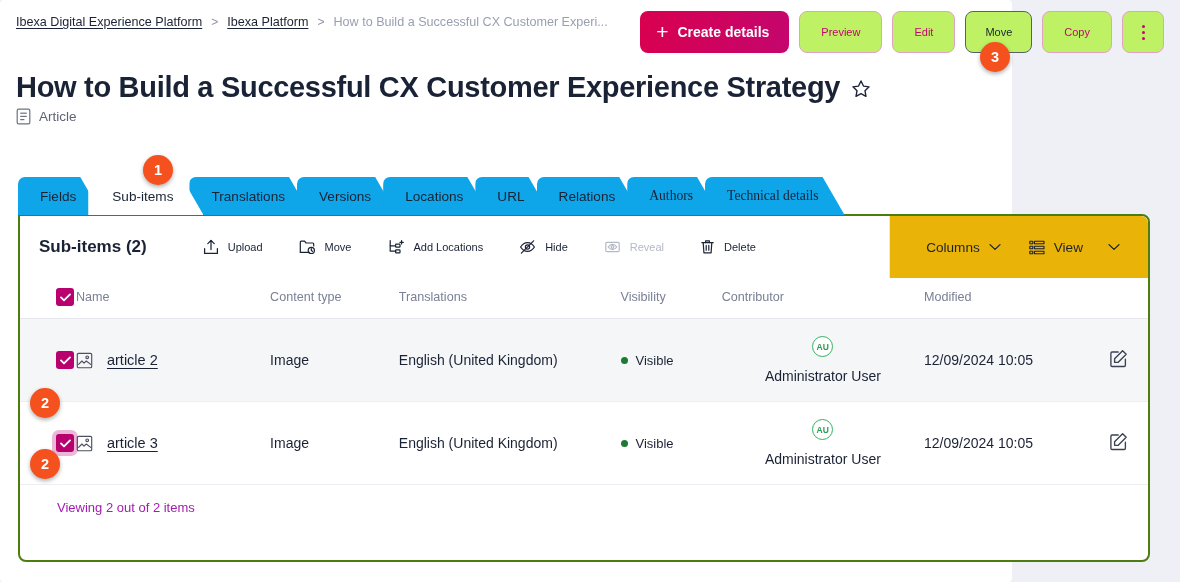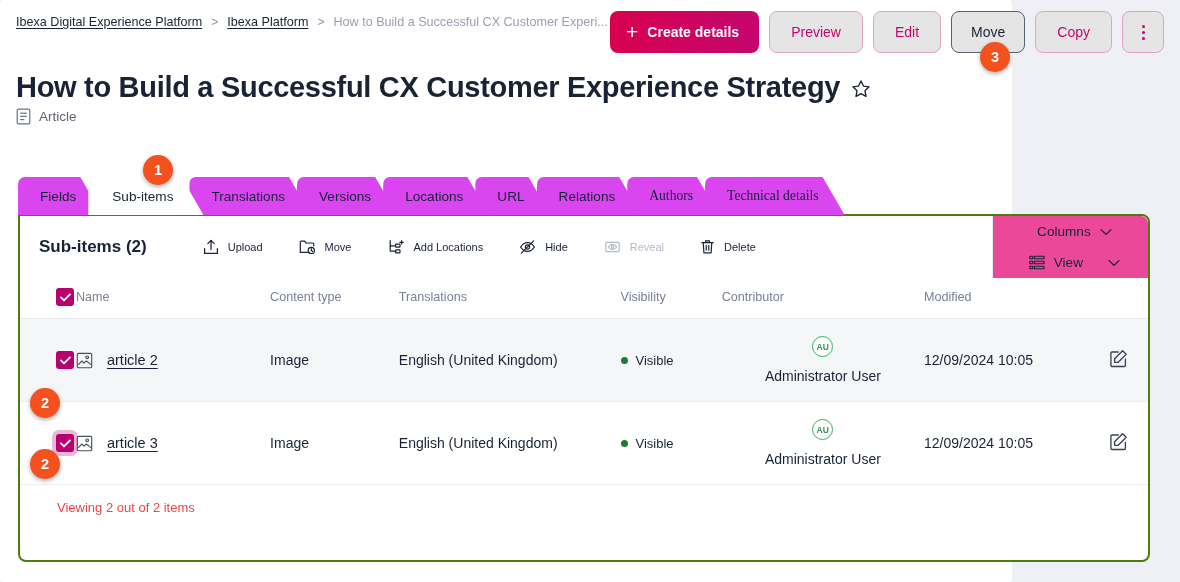--- a/index.html
+++ b/index.html
@@ -35,23 +35,23 @@
     text-underline-offset: 2px; cursor: pointer; white-space: nowrap;
   }
   .crumb-sep { color: #8b92a5; font-size: 12px; }
   .crumb-current { color: #9a9fb0; white-space: nowrap; }
 
   .actions {
     position: absolute; right: 16px; top: 11px;
     display: flex; align-items: center; gap: 10px;
   }
   .btn {
-    height: 42px; border-radius: 8px; font-size: 14px;
+    height: 42px; border-radius: 8px; font-size: 11px;
     display: inline-flex; align-items: center; justify-content: center;
-    cursor: pointer; white-space: nowrap; background: #e5e5e5;
+    cursor: pointer; white-space: nowrap; background: #bef264;
     font-family: "Liberation Sans", sans-serif;
   }
   .btn-primary {
     background: linear-gradient(100deg, #d9004f 0%, #c4066e 100%);
     color: #fff; border: none; padding: 0 20px 0 16px;
     font-weight: 700; gap: 9px; font-size: 14px;
   }
   .btn-primary .plus {
     font-size: 21px; font-weight: 400; line-height: 1; margin-top: -2px;
   }
@@ -89,21 +89,21 @@
   
   .tabs {
     position: absolute; left: 18px; top: 177px;
     width: 1132px; height: 38px;
     display: flex; align-items: flex-end;
   }
   .tab {
     position: relative; height: 38px;
     display: flex; align-items: center; justify-content: center;
     font-size: 13.6px; color: #1a2235; cursor: pointer;
-    background: #d946ef;
+    background: #0ea5e9;
     padding: 0 26px 0 22px;
     margin-right: -14px;
     clip-path: polygon(0 0, calc(100% - 22px) 0, 100% 100%, 0 100%);
     border-top-left-radius: 7px;
     white-space: nowrap;
   }
   .tab.active {
     background: #ffffff; z-index: 6;
     padding: 0 30px 0 24px;
   }
@@ -136,25 +136,24 @@
     font-size: 11px; color: #1a2235; cursor: pointer;
     padding: 0 18px; height: 40px; background: none; border: none;
     font-family: "Liberation Sans", sans-serif; white-space: nowrap;
   }
   .tool-btn.disabled { color: #b4b9c6; cursor: default; }
   .tool-btn.disabled svg { stroke: #b4b9c6; }
 
   .toolbar-right {
     position: absolute; right: 0; top: 0;
     height: 62px; display: flex; align-items: center;
-    background: #ec4899;
+    background: #eab308;
     border-left: 1px solid #e6e8ee;
     border-radius: 0 7px 0 0;
     padding: 0 14px 0 22px;
-    flex-direction: column;
   }
   .dd-btn {
     display: inline-flex; align-items: center; gap: 9px;
     font-size: 13.6px; color: #1a2235; cursor: pointer;
     padding: 0 14px; height: 40px; background: none; border: none;
     font-family: "Liberation Sans", sans-serif; white-space: nowrap;
   }
   .chev { display: inline-block; }
 
   
@@ -202,21 +201,21 @@
   .avatar {
     width: 21px; height: 21px; border-radius: 50%;
     border: 1.4px solid #33b35e; color: #2a9d50;
     font-size: 8.5px; font-weight: 700;
     display: inline-flex; align-items: center; justify-content: center;
     letter-spacing: 0.2px; background: #fff; flex: 0 0 auto;
   }
   .edit-btn { cursor: pointer; display: inline-block; }
 
   .footer-note {
-    font-size: 13px; color: #ef4444;
+    font-size: 13px; color: #a21caf;
     padding: 15px 0 0 37px;
   }
 
   
   .badge {
     position: absolute; width: 30px; height: 30px; border-radius: 50%;
     background: #f4511e; color: #fff;
     font-size: 14.5px; font-weight: 700;
     display: flex; align-items: center; justify-content: center;
     box-shadow: 0 2px 4px rgba(0,0,0,0.32);

